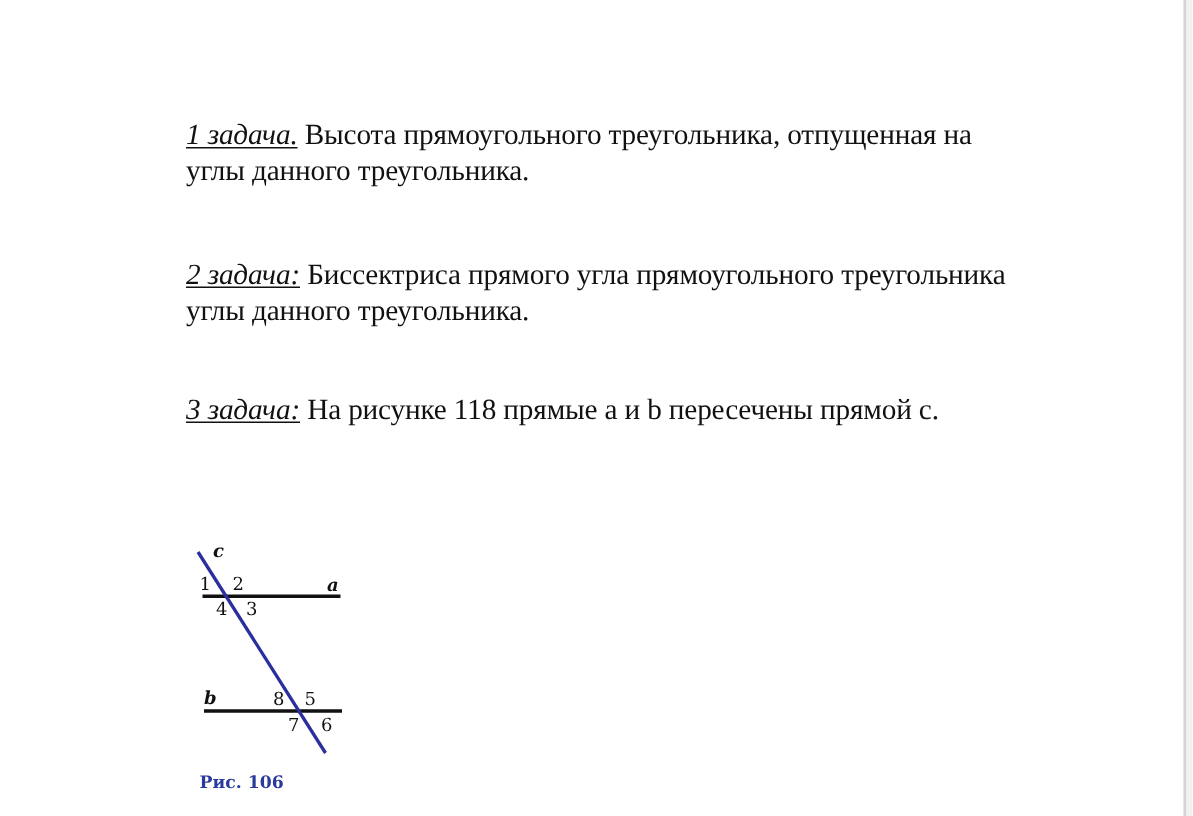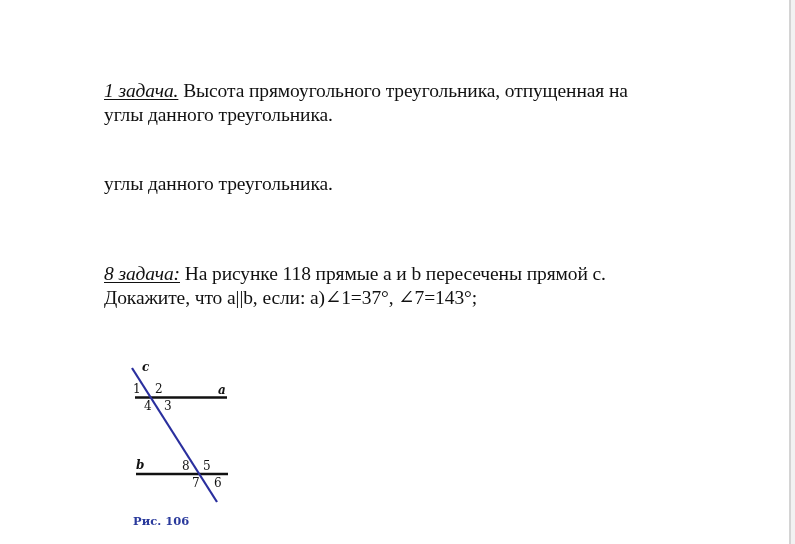--- a/index.html
+++ b/index.html
@@ -26,21 +26,21 @@
     .page-edge-shadow {
       position: absolute;
       top: 0;
       left: 791px;
       width: 4px;
       height: 544px;
       background: #f2f2f2;
     }
     .task {
       position: absolute;
-      left: 104px;
+      left: 124px;
       width: 640px;
       font-size: 19.5px;
       line-height: 24px;
       letter-spacing: -0.1px;
     }
     .task p {
       margin: 0;
       white-space: nowrap;
     }
     .task-label {
@@ -92,26 +92,26 @@
 
 <div class="page-edge"></div>
 <div class="page-edge-shadow"></div>
 
 <div class="task" id="task1">
   <p><span class="task-label">1 задача.</span><span> Высота прямоугольного треугольника, отпущенная на</span></p>
   <p>углы данного треугольника.</p>
 </div>
 
 <div class="task" id="task2">
+  <p><span class="task-label">2 задача:</span><span> Биссектриса прямого угла прямоугольного треугольника</span></p>
   <p>углы данного треугольника.</p>
 </div>
 
 <div class="task" id="task3">
-  <p><span class="task-label">8 задача:</span><span> На рисунке 118 прямые a и b пересечены прямой c.</span></p>
-  <p>Докажите, что a||b, если: а)∠1=37°, ∠7=143°;</p>
+  <p><span class="task-label">3 задача:</span><span> На рисунке 118 прямые a и b пересечены прямой c.</span></p>
 </div>
 
 <div class="figure">
   <svg width="125" height="185" viewBox="0 0 125 185">
 
     <line x1="22" y1="45.5" x2="114" y2="45.5" stroke="#111111" stroke-width="2.4"></line>
 
     <line x1="23" y1="122" x2="115" y2="122" stroke="#111111" stroke-width="2.4"></line>
 
     <line x1="19" y1="16" x2="104" y2="150" stroke="#2a2f9e" stroke-width="2.2"></line>

